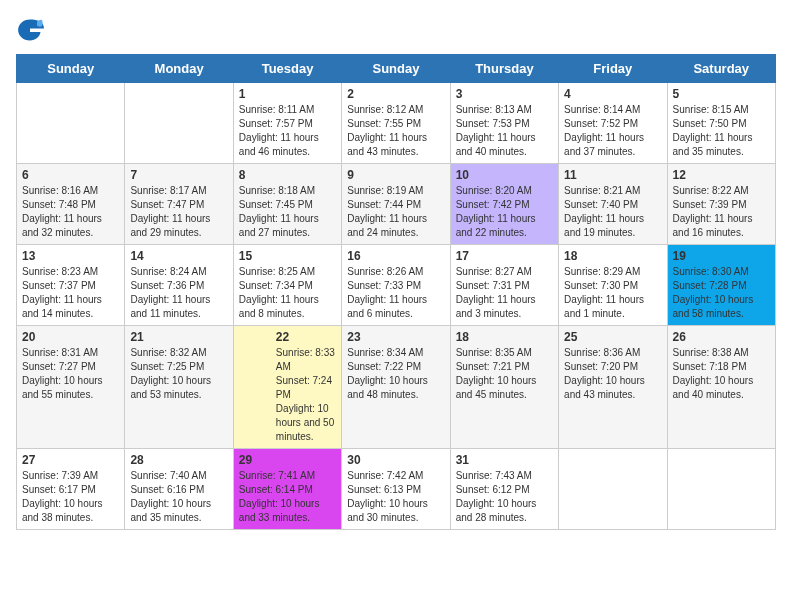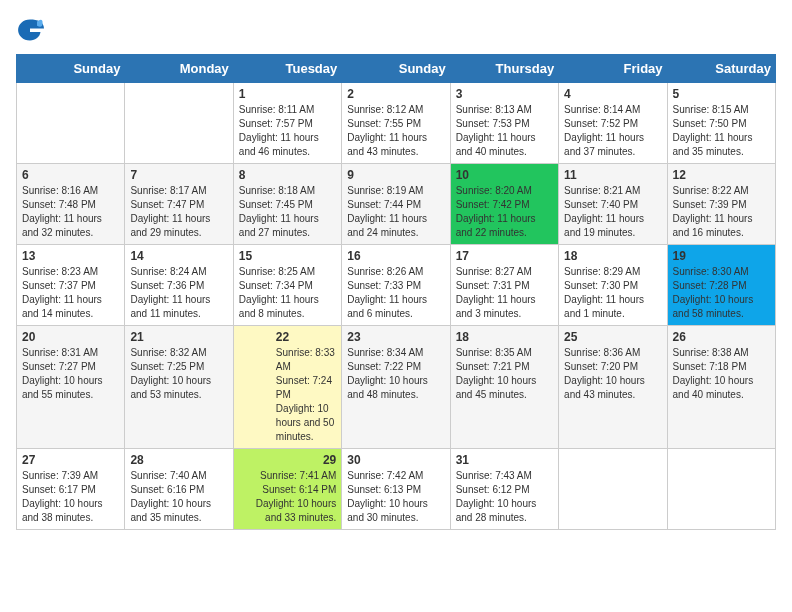--- a/index.html
+++ b/index.html
@@ -47,21 +47,21 @@
     .calendar {
       width: 100%;
       border-collapse: collapse;
       border: 1px solid #ccc;
     }
     .calendar th {
       background-color: #2c74b3;
       color: #fff;
       font-size: 13px;
       padding: 6px 4px;
-      text-align: right;
+      text-align: center;
       border: 1px solid #2c74b3;
     }
     .calendar td {
       vertical-align: top;
       border: 1px solid #ccc;
       padding: 4px 5px;
       font-size: 10.5px;
       color: #333;
       width: calc(100% / 7);
       min-height: 80px;
@@ -166,21 +166,21 @@
           <div class="day-info">Sunrise: 8:17 AM<br>Sunset: 7:47 PM<br>Daylight: 11 hours and 29 minutes.</div>
         </td>
         <td style="background: rgb(245, 245, 245);">
           <span class="day-number">8</span>
           <div class="day-info">Sunrise: 8:18 AM<br>Sunset: 7:45 PM<br>Daylight: 11 hours and 27 minutes.</div>
         </td>
         <td style="background: rgb(245, 245, 245);">
           <span class="day-number">9</span>
           <div class="day-info">Sunrise: 8:19 AM<br>Sunset: 7:44 PM<br>Daylight: 11 hours and 24 minutes.</div>
         </td>
-        <td style="background: #22c55e; margin-top: 48px;">
+        <td style="background: #c4b5fd; margin-top: 48px;">
           <span class="day-number">10</span>
           <div class="day-info">Sunrise: 8:20 AM<br>Sunset: 7:42 PM<br>Daylight: 11 hours and 22 minutes.</div>
         </td>
         <td style="background: rgb(245, 245, 245);">
           <span class="day-number">11</span>
           <div class="day-info">Sunrise: 8:21 AM<br>Sunset: 7:40 PM<br>Daylight: 11 hours and 19 minutes.</div>
         </td>
         <td style="background: rgb(245, 245, 245);">
           <span class="day-number">12</span>
           <div class="day-info">Sunrise: 8:22 AM<br>Sunset: 7:39 PM<br>Daylight: 11 hours and 16 minutes.</div>
@@ -248,21 +248,21 @@
       </tr>
       <tr>
         <td style="background: rgb(255, 255, 255);">
           <span class="day-number">27</span>
           <div class="day-info">Sunrise: 7:39 AM<br>Sunset: 6:17 PM<br>Daylight: 10 hours and 38 minutes.</div>
         </td>
         <td style="background: rgb(255, 255, 255);">
           <span class="day-number">28</span>
           <div class="day-info">Sunrise: 7:40 AM<br>Sunset: 6:16 PM<br>Daylight: 10 hours and 35 minutes.</div>
         </td>
-        <td style="background: #bef264; text-align: right;">
+        <td style="background: #d946ef;">
           <span class="day-number">29</span>
           <div class="day-info">Sunrise: 7:41 AM<br>Sunset: 6:14 PM<br>Daylight: 10 hours and 33 minutes.</div>
         </td>
         <td style="background: rgb(255, 255, 255);">
           <span class="day-number">30</span>
           <div class="day-info">Sunrise: 7:42 AM<br>Sunset: 6:13 PM<br>Daylight: 10 hours and 30 minutes.</div>
         </td>
         <td style="background: rgb(255, 255, 255);">
           <span class="day-number">31</span>
           <div class="day-info">Sunrise: 7:43 AM<br>Sunset: 6:12 PM<br>Daylight: 10 hours and 28 minutes.</div>

